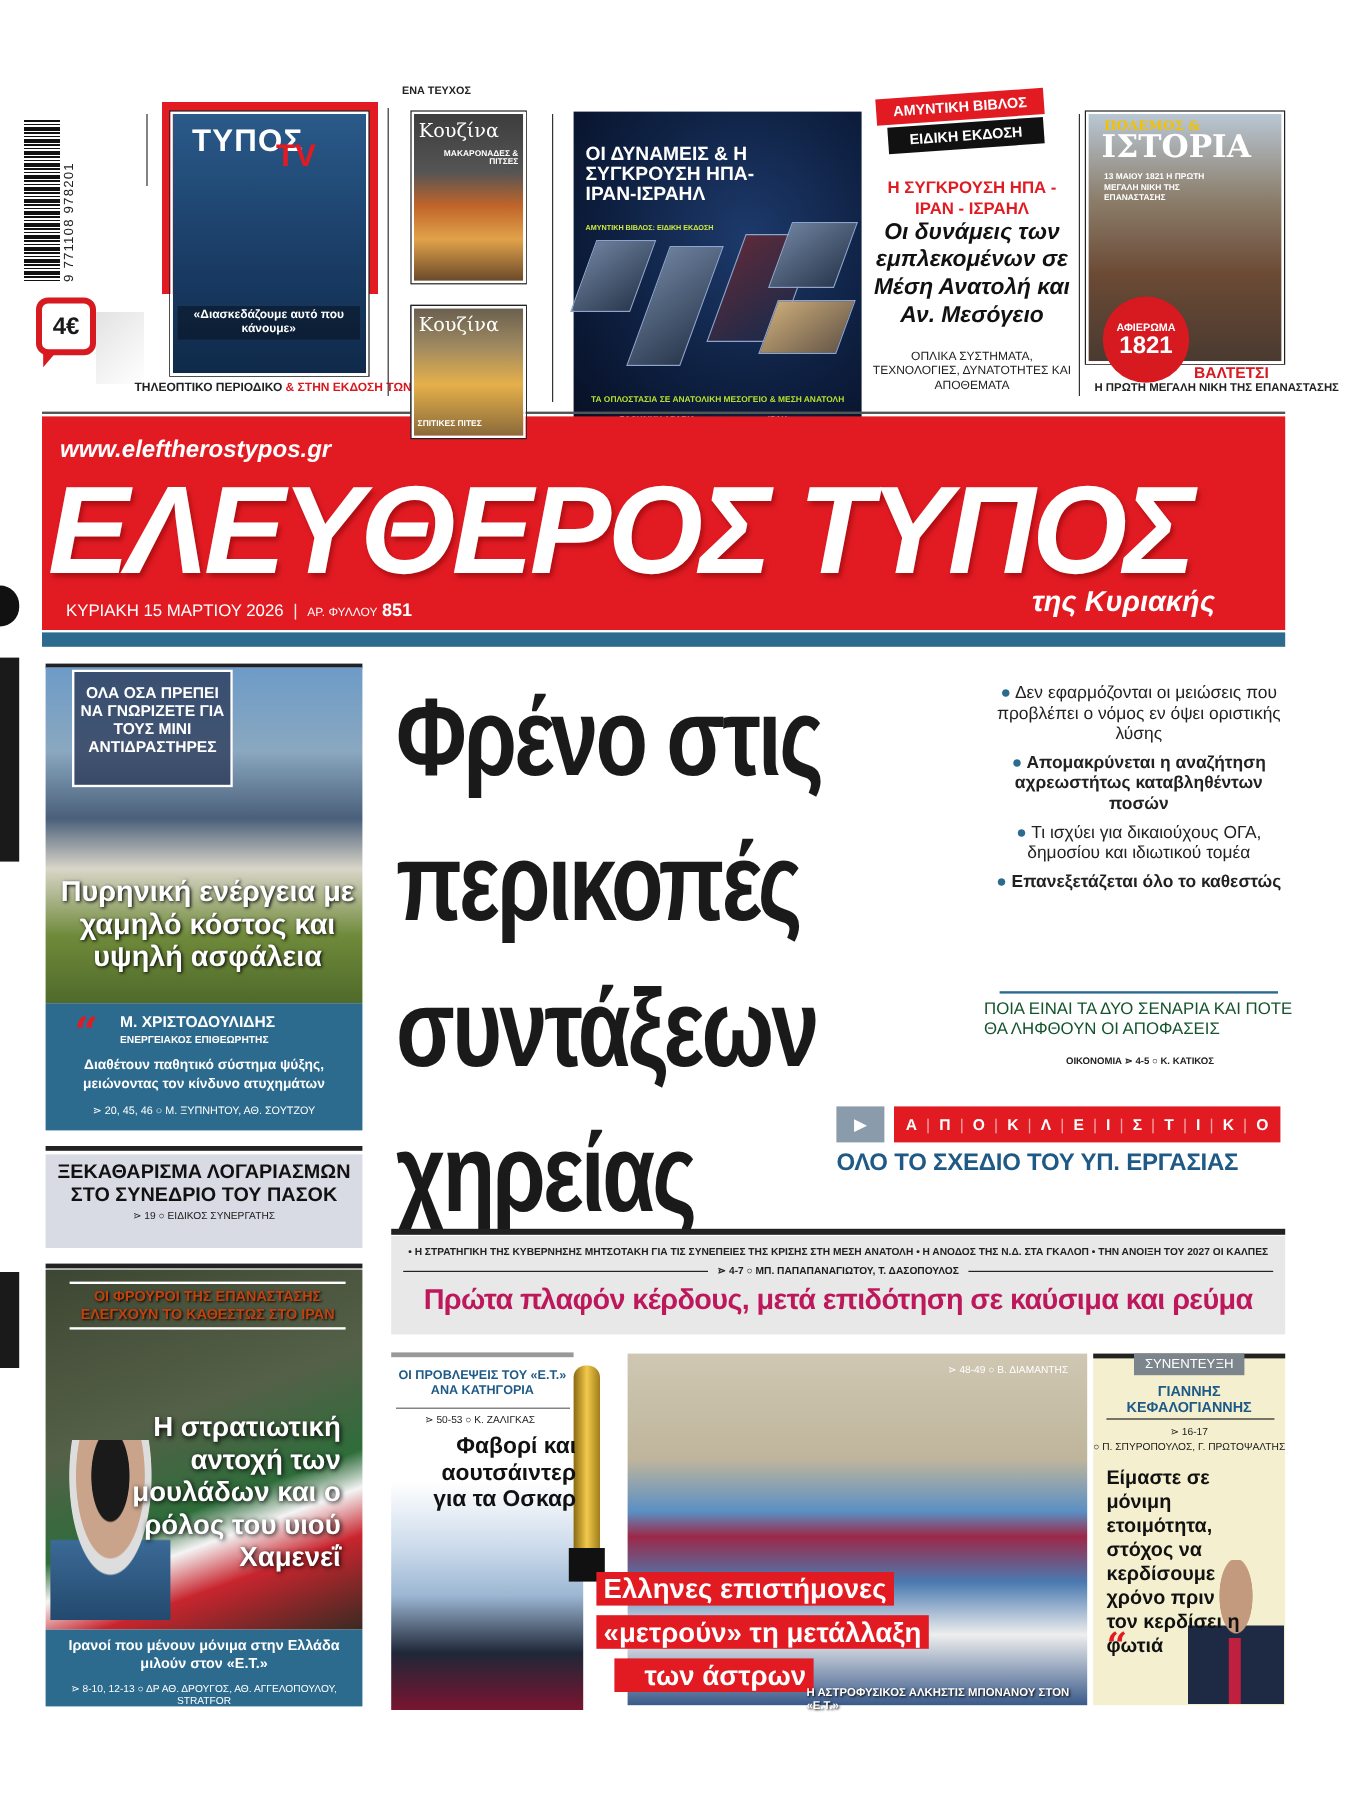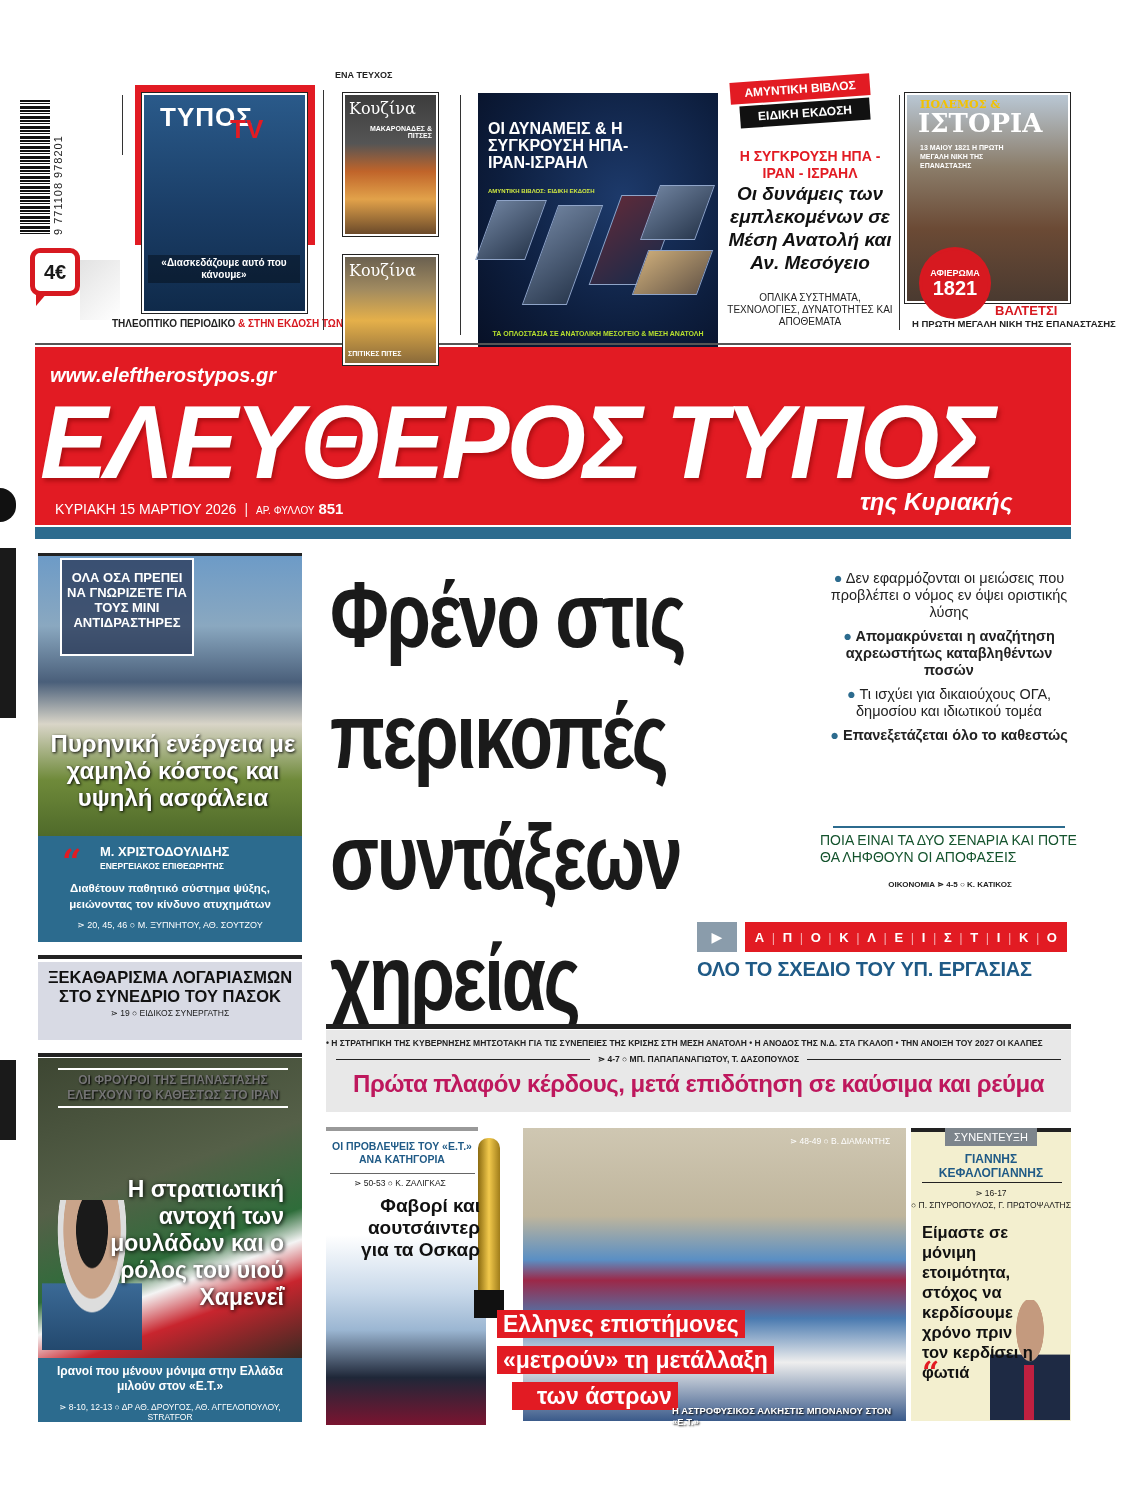--- a/index.html
+++ b/index.html
@@ -79,21 +79,21 @@
   .nuc-name { position: absolute; left: 62px; top: 8px; font-size: 13px; font-weight: bold; }
   .nuc-role { position: absolute; left: 62px; top: 25px; font-size: 8.5px; font-weight: bold; }
   .nuc-text { position: absolute; left: 0; top: 44px; width: 264px; text-align: center; font-size: 11.5px; line-height: 16px; font-weight: bold; }
   .nuc-ref { position: absolute; left: 0; top: 84px; width: 264px; text-align: center; font-size: 9px; }
 
   .pasok { left: 38px; top: 962px; width: 264px; height: 78px; background: #d8dae4; text-align: center; }
   .pasok-h { position: absolute; top: 6px; left: 0; width: 264px; font-size: 16.5px; font-weight: bold; line-height: 19px; color: #111; }
   .pasok-ref { position: absolute; top: 46px; left: 0; width: 264px; font-size: 8.5px; }
 
   .iran { left: 38px; top: 1058px; width: 264px; height: 300px; background: linear-gradient(160deg,#3d4632 0%,#556048 40%, #2e6d3a 62%, #f4f4f4 70%, #c8252e 80%, #3a2a22 100%); }
-  .iran-top { left: 58px; top: 1068px; width: 230px; text-align: center; color: #737373; font-weight: bold; font-size: 12px; line-height: 15px; border-top: 2px solid #fff; border-bottom: 2px solid #fff; padding: 3px 0; text-shadow: 1px 1px 2px #000; }
+  .iran-top { left: 58px; top: 1068px; width: 230px; text-align: center; color: #c2410c; font-weight: bold; font-size: 12px; line-height: 15px; border-top: 2px solid #fff; border-bottom: 2px solid #fff; padding: 3px 0; text-shadow: 1px 1px 2px #000; }
   .iran-head { left: 110px; top: 1176px; width: 174px; text-align: right; color: #fff; font-weight: bold; font-size: 23px; line-height: 27px; text-shadow: 1px 1px 4px #000; }
   .cleric { left: 42px; top: 1200px; width: 100px; height: 150px; background: radial-gradient(ellipse at 50% 20%, #1a1a1a 0 22%, #c9a48a 23% 40%, #ddd 41% 48%, transparent 49%), linear-gradient(180deg, transparent 55%, #3b6a96 56%, #23496e 100%); }
   .iran-info { left: 38px; top: 1358px; width: 264px; height: 64px; background: #2c6b8e; color: #fff; text-align: center; }
   .iran-text { position: absolute; left: 0; top: 6px; width: 264px; font-size: 12px; line-height: 15px; font-weight: bold; }
   .iran-ref { position: absolute; left: 0; top: 44px; width: 264px; font-size: 8.5px; }
 
   
   .lead-head { left: 330px; top: 555px; width: 480px; font-weight: bold; font-size: 92px; line-height: 121px; color: #1a1a1a; letter-spacing: -3px; transform: scaleX(0.78); transform-origin: left top; white-space: nowrap; }
   .bullets { left: 822px; top: 570px; width: 254px; text-align: center; font-size: 14.5px; line-height: 17px; color: #222; }
   .bullets .b { margin-bottom: 7px; }
@@ -104,21 +104,21 @@
   .scen-ref { left: 820px; top: 880px; width: 260px; text-align: center; font-size: 8px; font-weight: bold; color: #222; }
 
   .excl-play { left: 697px; top: 922px; width: 40px; height: 30px; background: #8a9cab; color: #fff; display: flex; align-items: center; justify-content: center; font-size: 14px; }
   .excl-red { left: 745px; top: 922px; width: 322px; height: 30px; background: #e21b23; color: #fff; display: flex; align-items: center; justify-content: space-around; font-weight: bold; font-size: 13px; padding: 0 6px; }
   .excl-red span.sep { opacity: .6; font-weight: normal; }
   .excl-sub { left: 697px; top: 958px; width: 380px; font-size: 20px; font-weight: bold; color: #1f5a86; white-space: nowrap; letter-spacing: -0.2px; }
 
   
   .strip-bar { left: 326px; top: 1024px; width: 745px; height: 5px; background: #222; }
   .strip { left: 326px; top: 1030px; width: 745px; height: 82px; background: #e8e8e8; }
-  .strip-kicker { position: absolute; left: 0; top: 8px; width: 606px; text-align: center; font-size: 8.5px; font-weight: bold; color: #222; white-space: nowrap; }
+  .strip-kicker { position: absolute; left: 0; top: 8px; width: 745px; text-align: center; font-size: 8.5px; font-weight: bold; color: #222; white-space: nowrap; }
   .strip-ref { position: absolute; left: 10px; top: 24px; width: 725px; text-align: center; font-size: 8.5px; font-weight: bold; display: flex; align-items: center; gap: 8px; }
   .strip-ref .ln { flex: 1; height: 1px; background: #222; }
   .strip-head { position: absolute; left: 0; top: 40px; width: 745px; text-align: center; font-size: 24px; font-weight: bold; color: #be185d; white-space: nowrap; letter-spacing: -0.5px; }
 
   
   .oscar-bar { left: 326px; top: 1127px; width: 152px; height: 4px; background: #999; }
   .oscar-kick { left: 326px; top: 1140px; width: 152px; text-align: center; color: #1f5a86; font-weight: bold; font-size: 10.5px; line-height: 13px; }
   .oscar-rule { left: 330px; top: 1173px; width: 145px; height: 1px; background: #666; }
   .oscar-ref { left: 330px; top: 1178px; width: 140px; text-align: center; font-size: 8.5px; }
   .oscar-head { left: 360px; top: 1195px; width: 120px; text-align: right; font-size: 19px; font-weight: bold; line-height: 22px; color: #111; }

